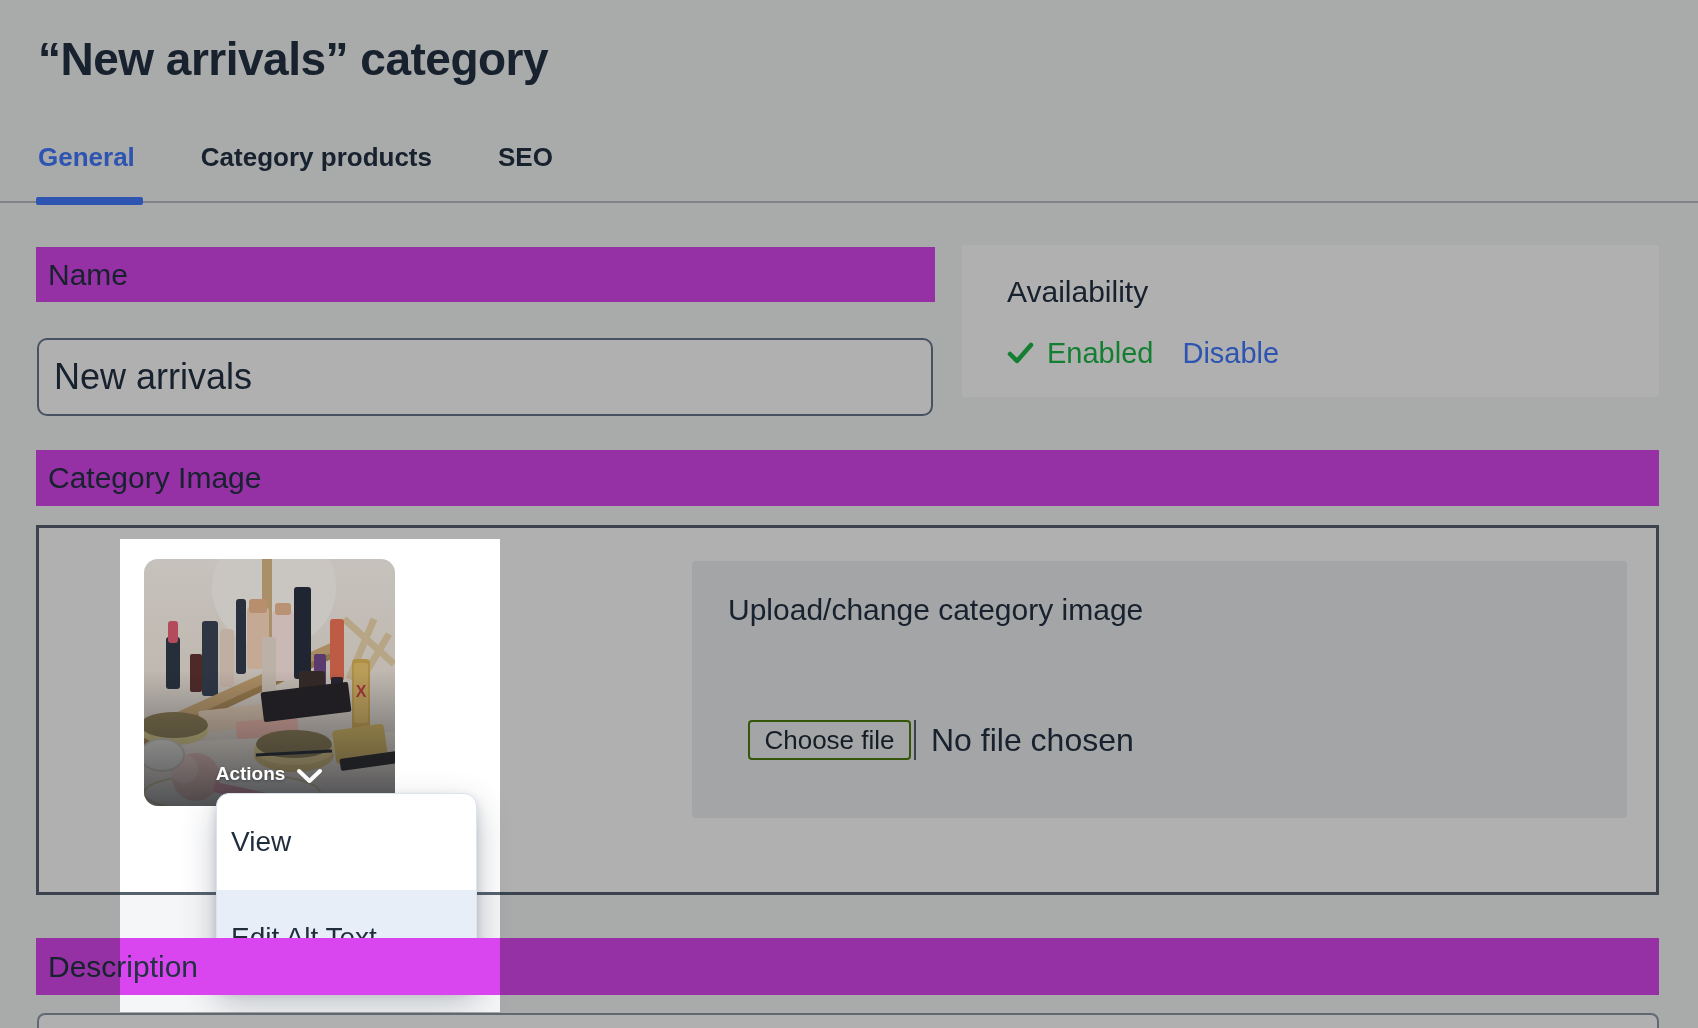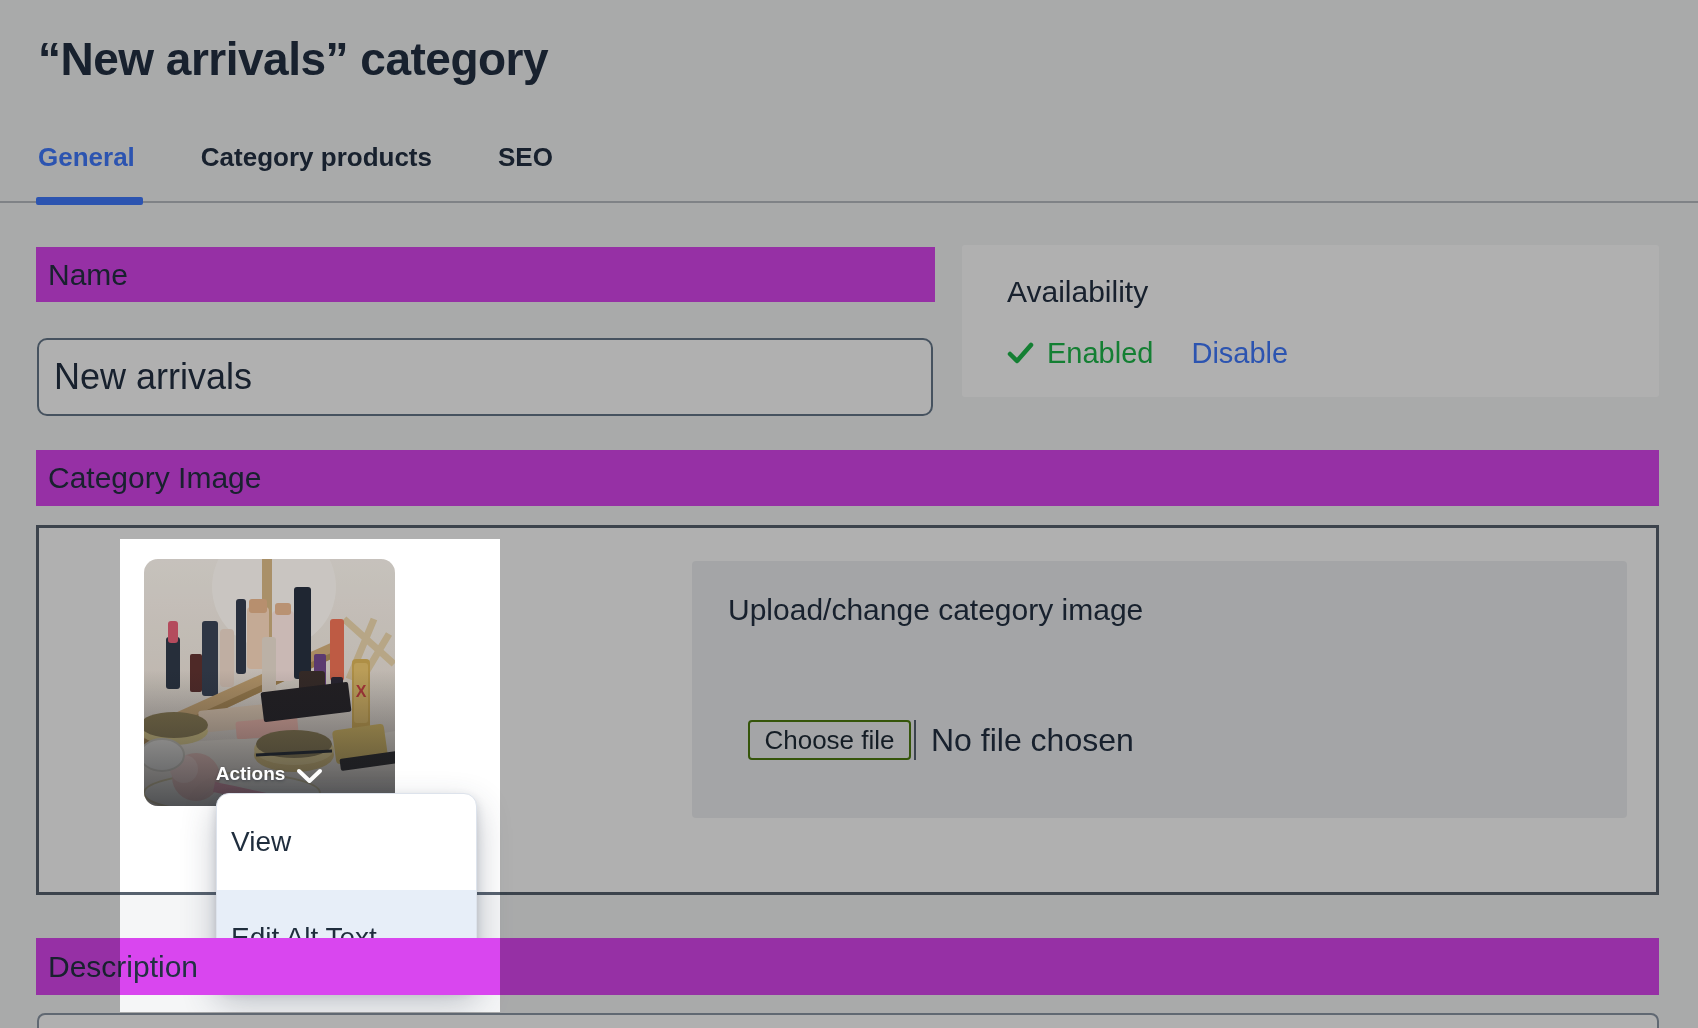--- a/index.html
+++ b/index.html
@@ -39,21 +39,21 @@
     background:#ffffff;border:2px solid #66788a;border-radius:10px;
     display:flex;align-items:center;padding-left:15px;
     font-size:36px;color:#233143;margin-top:12px;
   }
 
   
   .availability-card{left:962px;top:245px;width:697px;height:152px;background:#ffffff;border-radius:3px;}
   .availability-title{position:absolute;left:45px;top:30px;font-size:30px;color:#233143;}
   .availability-row{position:absolute;left:45px;top:92px;display:flex;align-items:center;}
   .enabled-text{font-size:29px;color:#1eb84a;margin-left:13px;}
-  .disable-link{font-size:29px;color:#417aff;margin-left:38px;cursor:pointer;}
+  .disable-link{font-size:29px;color:#417aff;margin-left:29px;cursor:pointer;}
 
   
   .catimg-bar{left:36px;top:450px;width:1623px;height:56px;}
   .catimg-container{
     left:36px;top:525px;width:1623px;height:370px;box-sizing:border-box;
     background:#ffffff;border:3px solid #57626f;
   }
   .upload-card{left:692px;top:561px;width:935px;height:257px;background:#eef0f2;border-radius:4px;}
   .upload-heading{position:absolute;left:36px;top:32px;font-size:30px;color:#233143;}
   .file-row{position:absolute;left:56px;top:159px;display:flex;align-items:center;}

